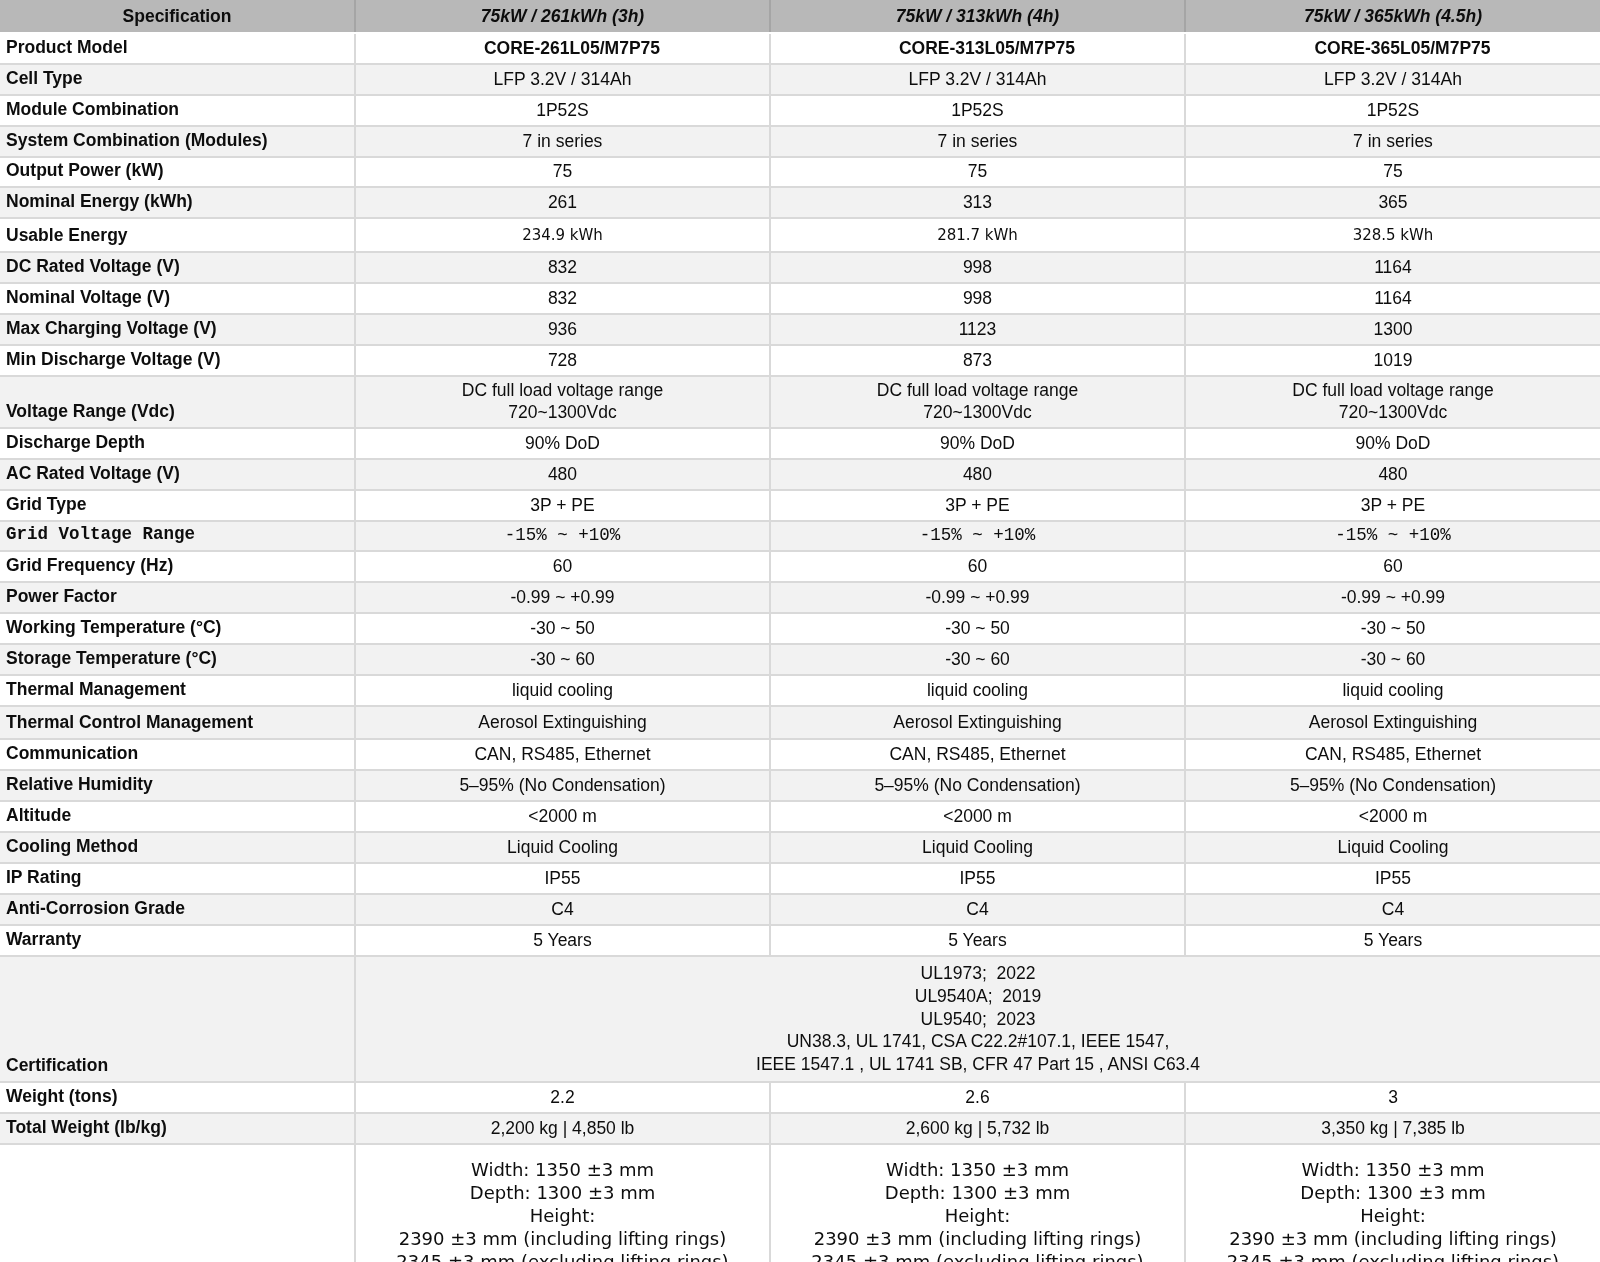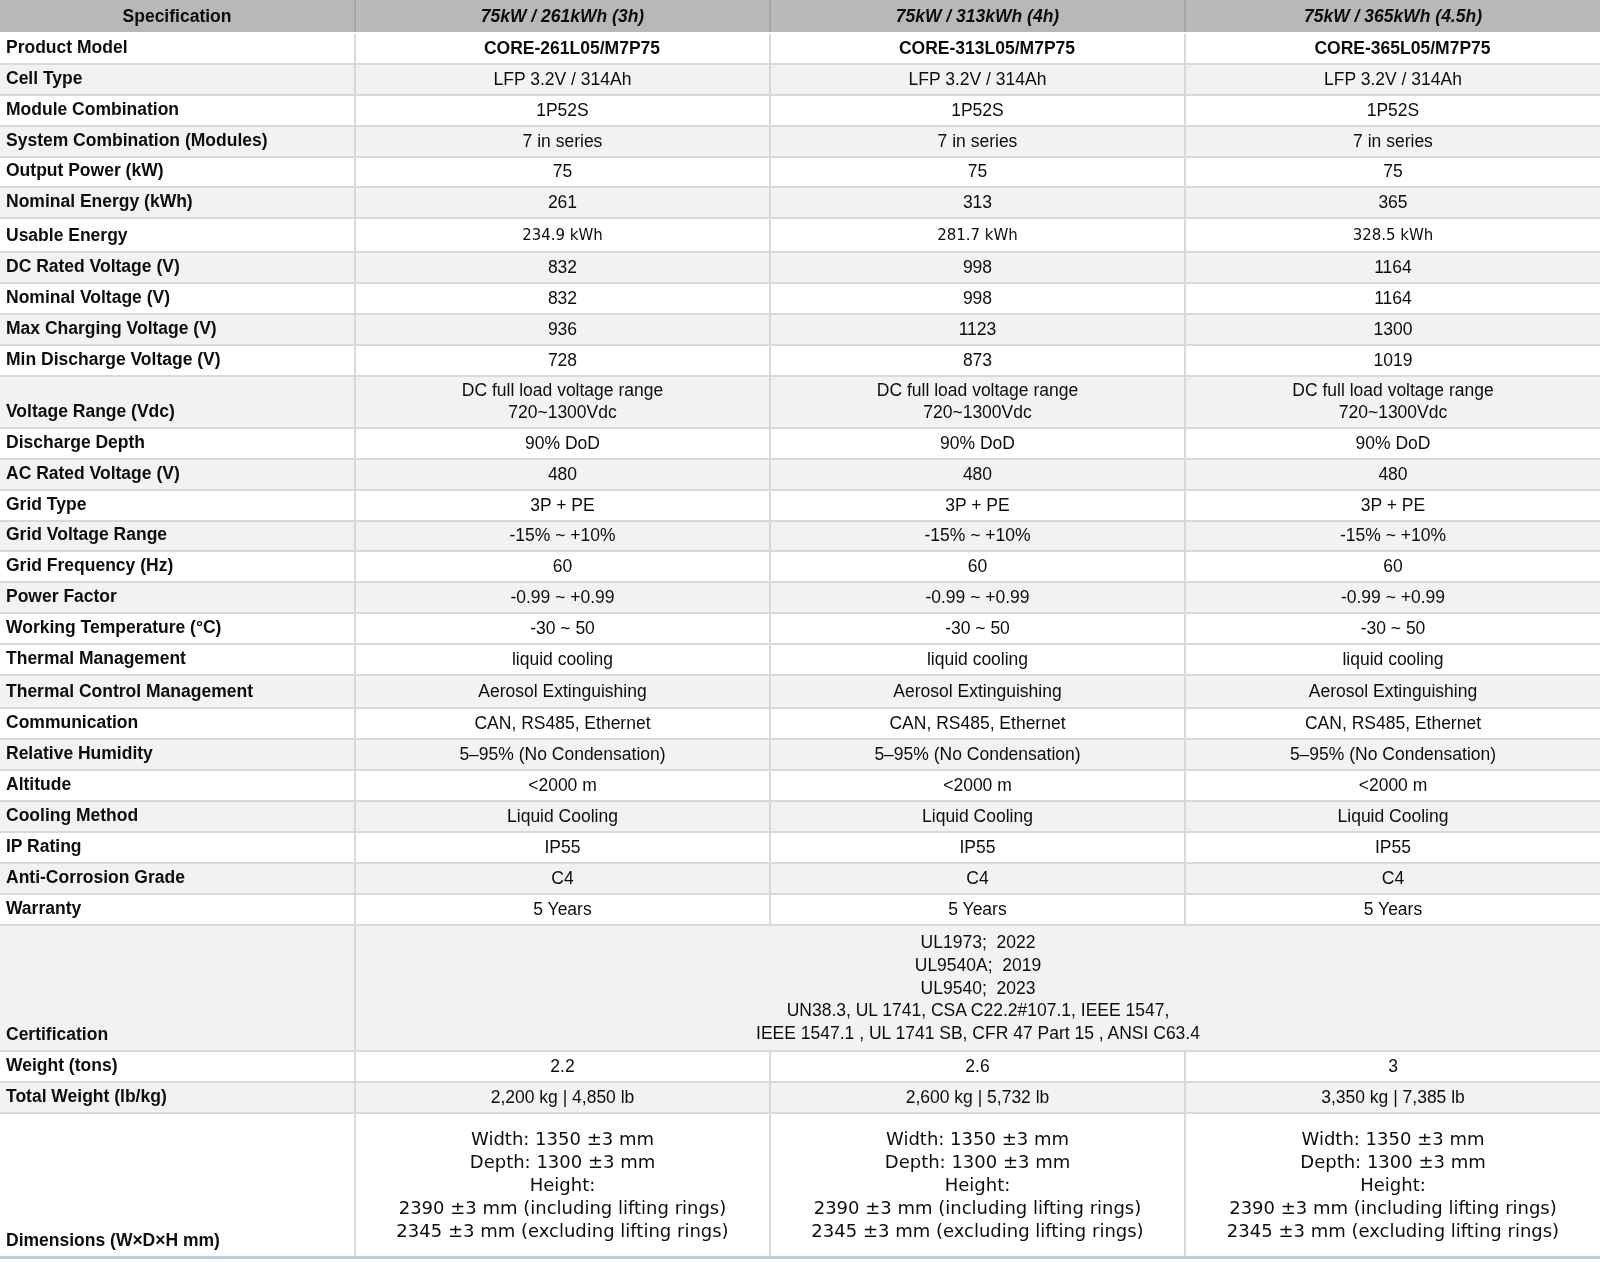--- a/index.html
+++ b/index.html
@@ -166,21 +166,21 @@
         <td class="val">480</td>
         <td class="val">480</td>
         <td class="val">480</td>
       </tr>
       <tr class="white" style="height: 31px;">
         <th class="rowlabel">Grid Type</th>
         <td class="val">3P + PE</td>
         <td class="val">3P + PE</td>
         <td class="val">3P + PE</td>
       </tr>
-      <tr class="gray" style="height: 23px;">
+      <tr class="gray" style="height: 23px; font-family: Liberation Mono, monospace;">
         <th class="rowlabel">Grid Voltage Range</th>
         <td class="val">-15% ~ +10%</td>
         <td class="val">-15% ~ +10%</td>
         <td class="val">-15% ~ +10%</td>
       </tr>
       <tr class="white" style="height: 31px;">
         <th class="rowlabel">Grid Frequency (Hz)</th>
         <td class="val">60</td>
         <td class="val">60</td>
         <td class="val">60</td>
@@ -189,20 +189,26 @@
         <th class="rowlabel">Power Factor</th>
         <td class="val">-0.99 ~ +0.99</td>
         <td class="val">-0.99 ~ +0.99</td>
         <td class="val">-0.99 ~ +0.99</td>
       </tr>
       <tr class="white" style="height: 31px;">
         <th class="rowlabel">Working Temperature (°C)</th>
         <td class="val">-30 ~ 50</td>
         <td class="val">-30 ~ 50</td>
         <td class="val">-30 ~ 50</td>
+      </tr>
+      <tr class="gray" style="height: 31px;">
+        <th class="rowlabel">Storage Temperature (°C)</th>
+        <td class="val">-30 ~ 60</td>
+        <td class="val">-30 ~ 60</td>
+        <td class="val">-30 ~ 60</td>
       </tr>
       <tr class="white" style="height: 31px;">
         <th class="rowlabel">Thermal Management</th>
         <td class="val">liquid cooling</td>
         <td class="val">liquid cooling</td>
         <td class="val">liquid cooling</td>
       </tr>
       <tr class="gray" style="height: 33px;">
         <th class="rowlabel">Thermal Control Management</th>
         <td class="val">Aerosol Extinguishing</td>

